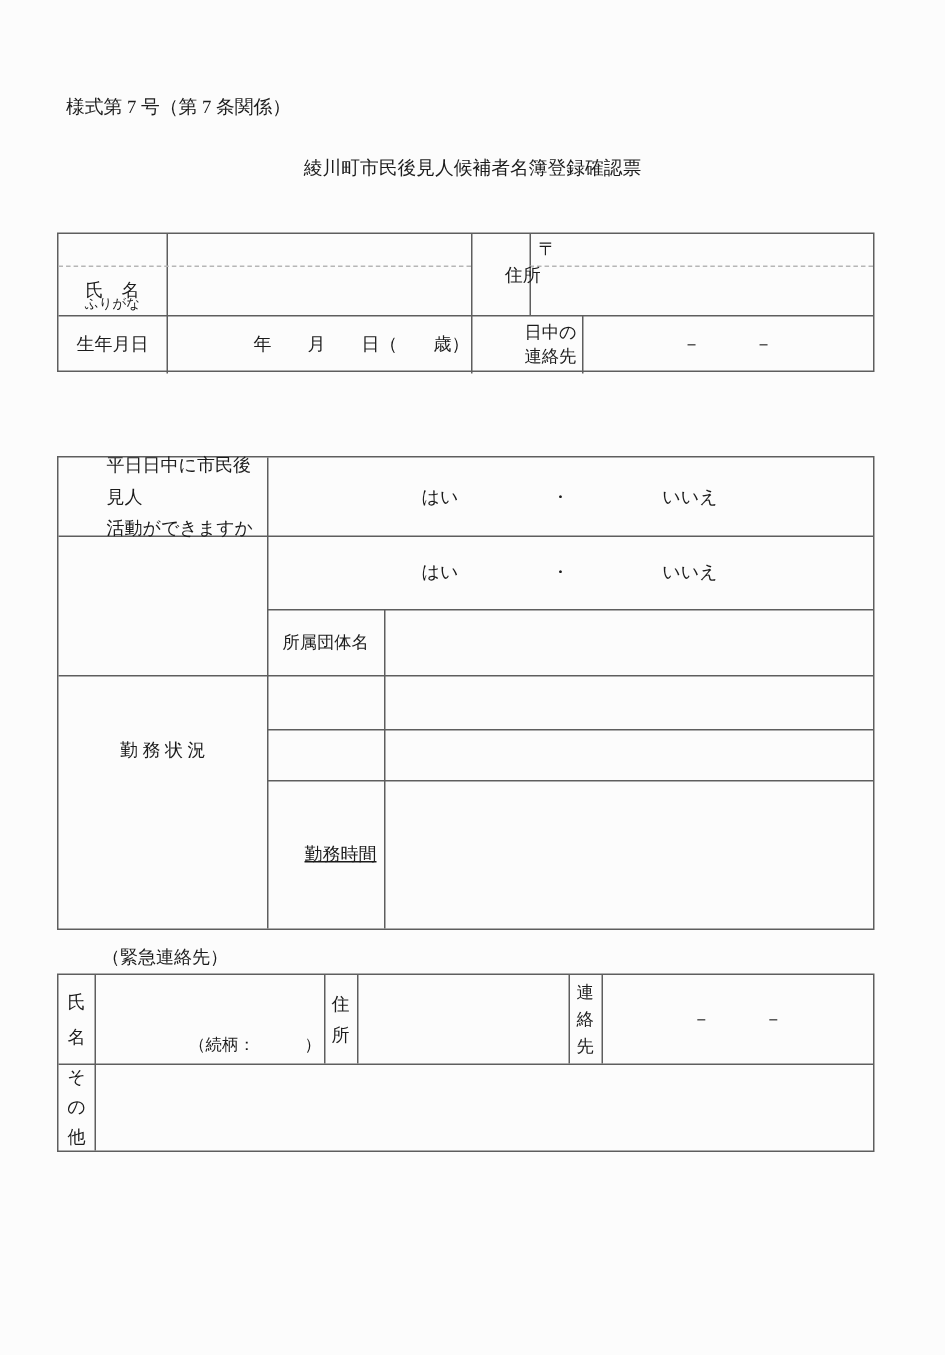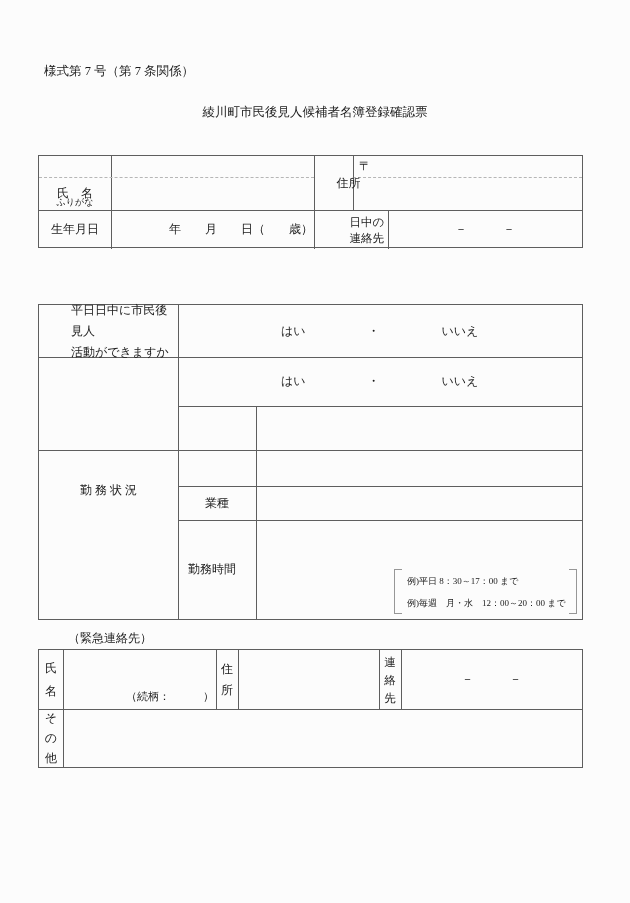--- a/index.html
+++ b/index.html
@@ -13,21 +13,21 @@
   .ln  { position:absolute; background:#5e5e5e; }
   .lnh { height:1px; }
   .lnv { width:1px; }
   .dash{ position:absolute; height:0; border-top:1px dashed #b6b6b6; }
   .cell{ position:absolute; display:flex; align-items:center; justify-content:center; box-sizing:border-box; }
   .start{ justify-content:flex-start; }
   .pre { white-space:pre-line; text-align:left;padding-left:32px; }
   .small { font-size:9px;margin-top:36px; }
   .hdr { font-size:12.5px; }
   .answers { column-gap:62px; padding-left:103px; justify-content:flex-start; }
-  .emp-head { display:block; text-align:center; padding-top:32px; }
+  .emp-head { display:block; text-align:center; padding-top:42px; }
   .emp-note { margin-top:16px; padding:0 5px; text-align:left; line-height:22px; letter-spacing:1.5px; white-space:pre-line; }
   .ex-box { position:absolute; right:5px; bottom:5px; width:183px; height:45px; }
   .ex-box::before, .ex-box::after {
     content:""; position:absolute; top:0; bottom:0; width:7px;
     border:1px solid #979797;
   }
   .ex-box::before { left:0; border-right:none; }
   .ex-box::after  { right:0; border-left:none; }
   .ex-text { position:absolute; left:13px; top:1px; font-size:9px; line-height:22px; white-space:pre-line; text-align:left; }
   .vstack { white-space:pre-line; text-align:center; }
@@ -78,35 +78,29 @@
       <span>はい</span>
       <span>・</span>
       <span>いいえ</span>
     </div>
 
     <div class="cell answers" style="left:139px; top:52px; width:404px; height:49px;">
       <span>はい</span>
       <span>・</span>
       <span>いいえ</span>
     </div>
+    <div class="cell" style="left:139px; top:101px; width:78px; height:44px; font-size:11.5px;">所属団体名</div>
     <div class="cell" style="left:217px; top:101px; width:326px; height:44px;"></div>
 
     <div class="cell emp-head" style="left:0; top:145px; width:139px; height:169px;">
       <div>勤 務 状 況</div>
     </div>
     <div class="cell" style="left:217px; top:145px; width:326px; height:36px;"></div>
-    <div class="cell" style="left:139px; top:181px; width:78px; height:34px;">業種</div>
     <div class="cell" style="left:217px; top:181px; width:326px; height:34px;"></div>
-    <div class="cell" style="left:134px; top:215px; width:78px; height:99px;">勤務時間</div>
-    <div class="cell" style="left:217px; top:215px; width:326px; height:99px;">
-      <div class="ex-box">
-        <div class="ex-text">例)平日 8：30～17：00 まで
-例)毎週　月・水　12：00～20：00 まで</div>
-      </div>
-    </div>
+    <div class="cell" style="left:149px; top:215px; width:78px; height:99px;text-decoration:underline;">勤務時間</div>
   </div>
 
   <div class="abs" style="left:44px; top:630px;margin-left:24px;">（緊急連絡先）</div>
 
   <div class="tbl" style="left:38px; top:649px; width:545px; height:119px;">
     <i class="ln lnh" style="left:0; top:59px; width:543px;"></i>
     <i class="ln lnv" style="left:24px;  top:0; height:117px;"></i>
     <i class="ln lnv" style="left:177px; top:0; height:59px;"></i>
     <i class="ln lnv" style="left:199px; top:0; height:59px;"></i>
     <i class="ln lnv" style="left:340px; top:0; height:59px;"></i>

